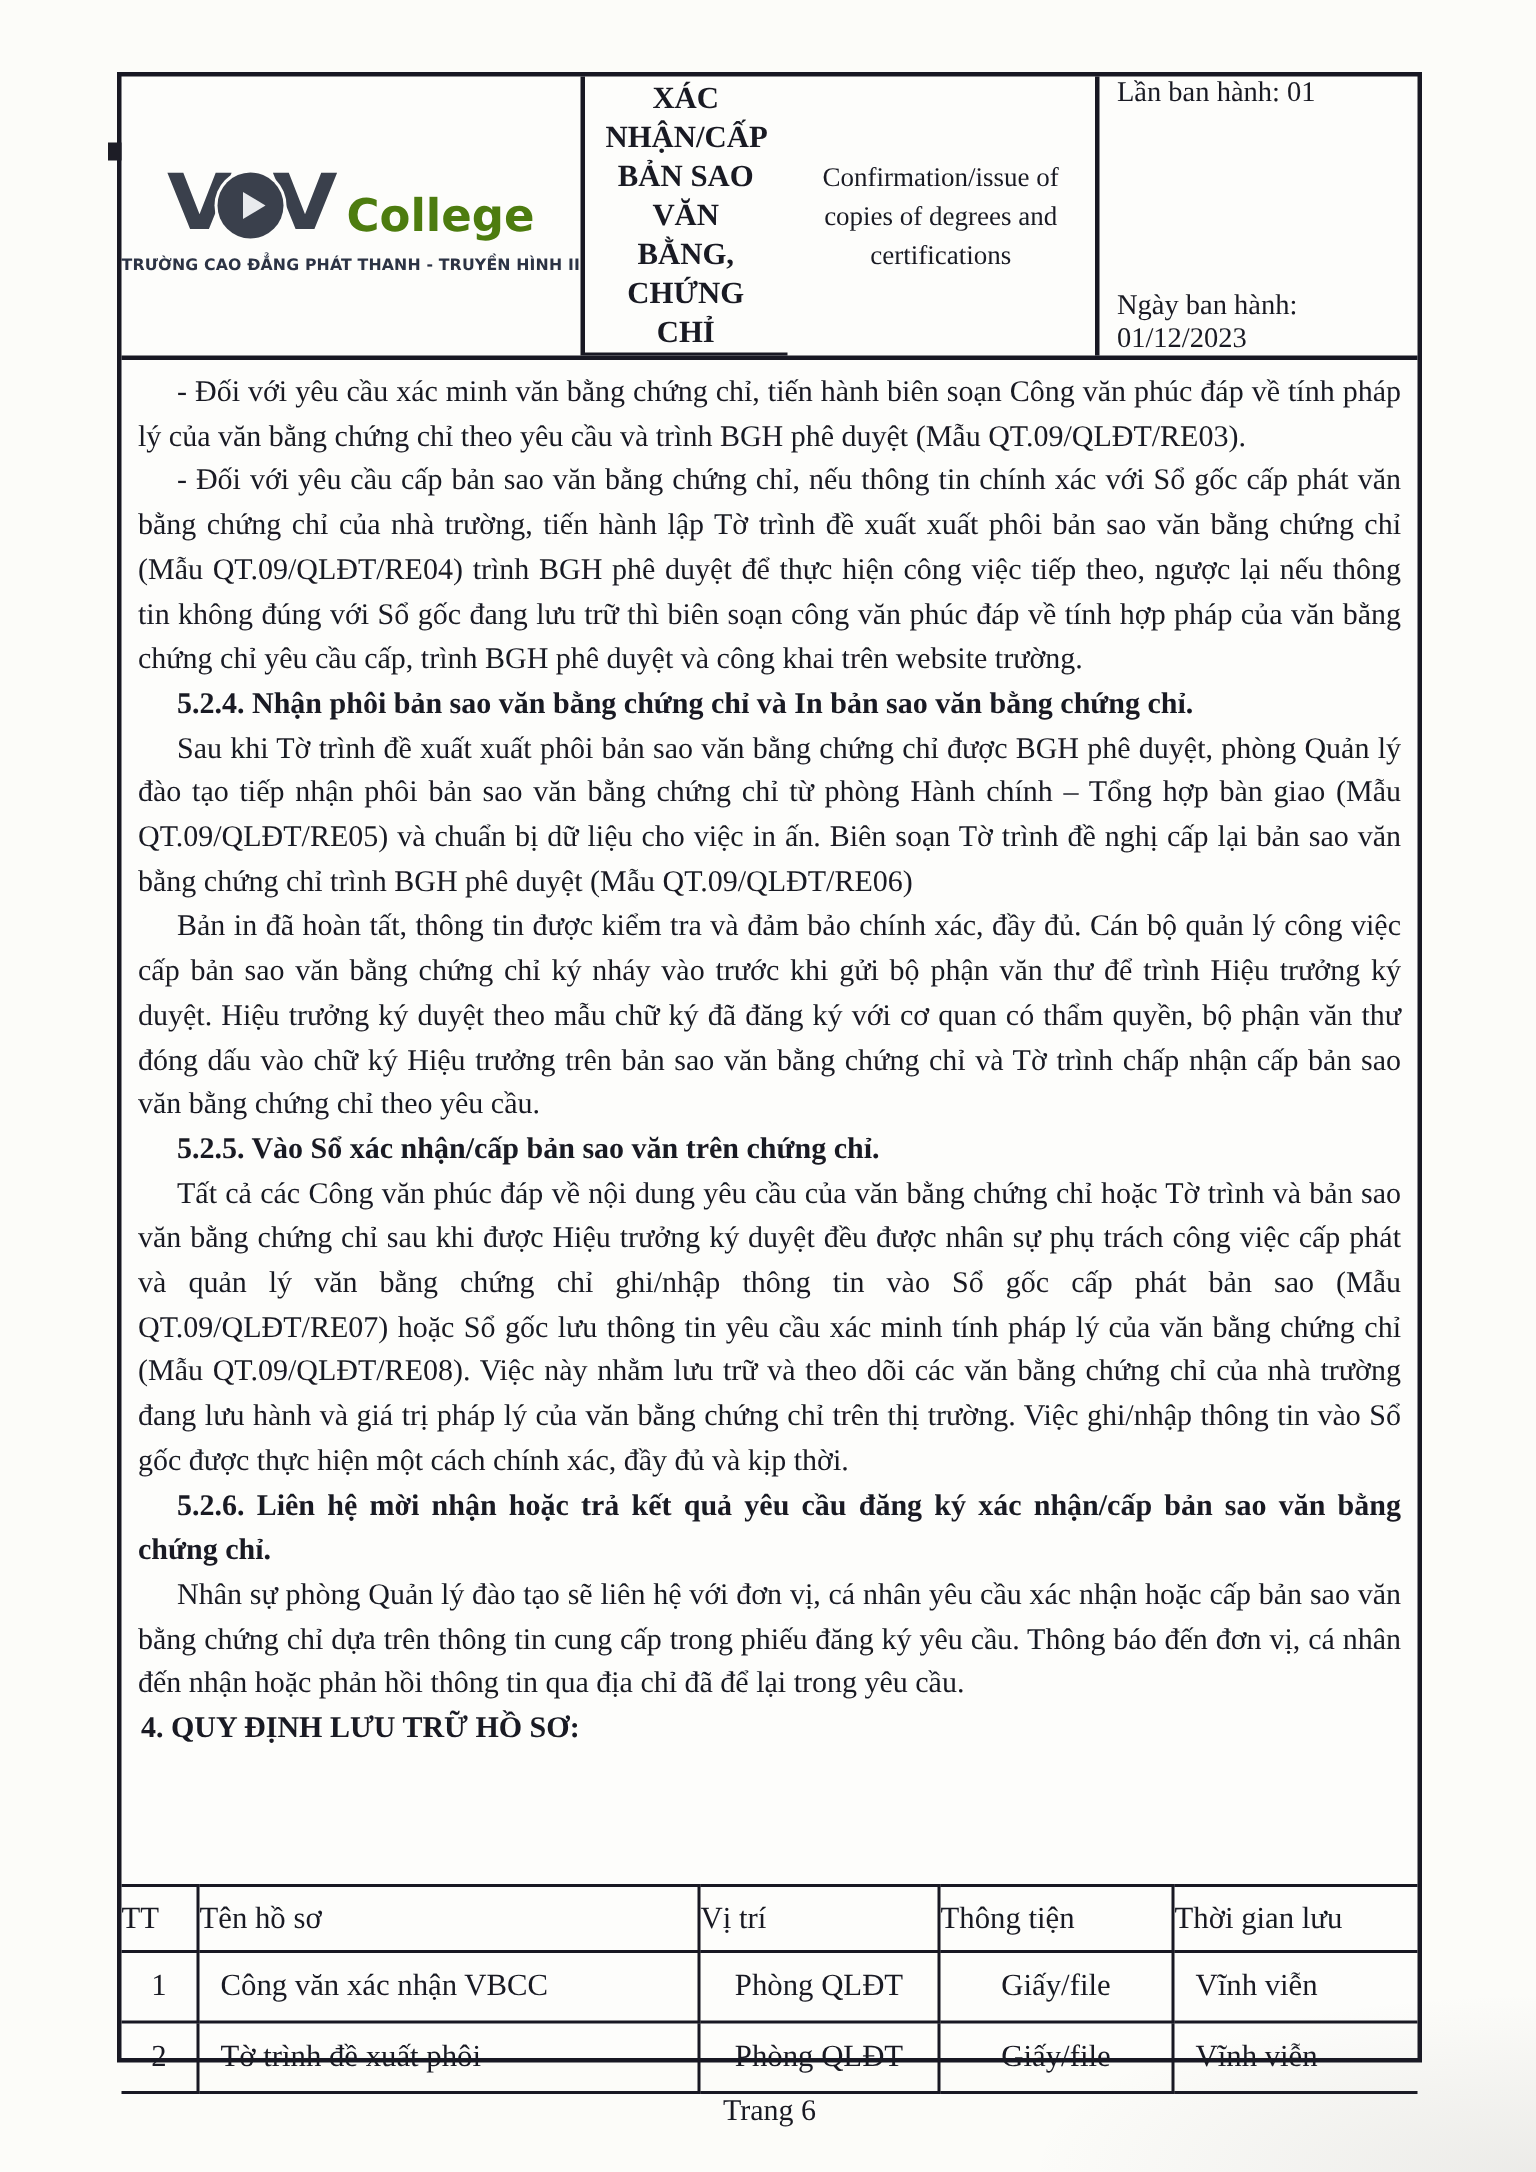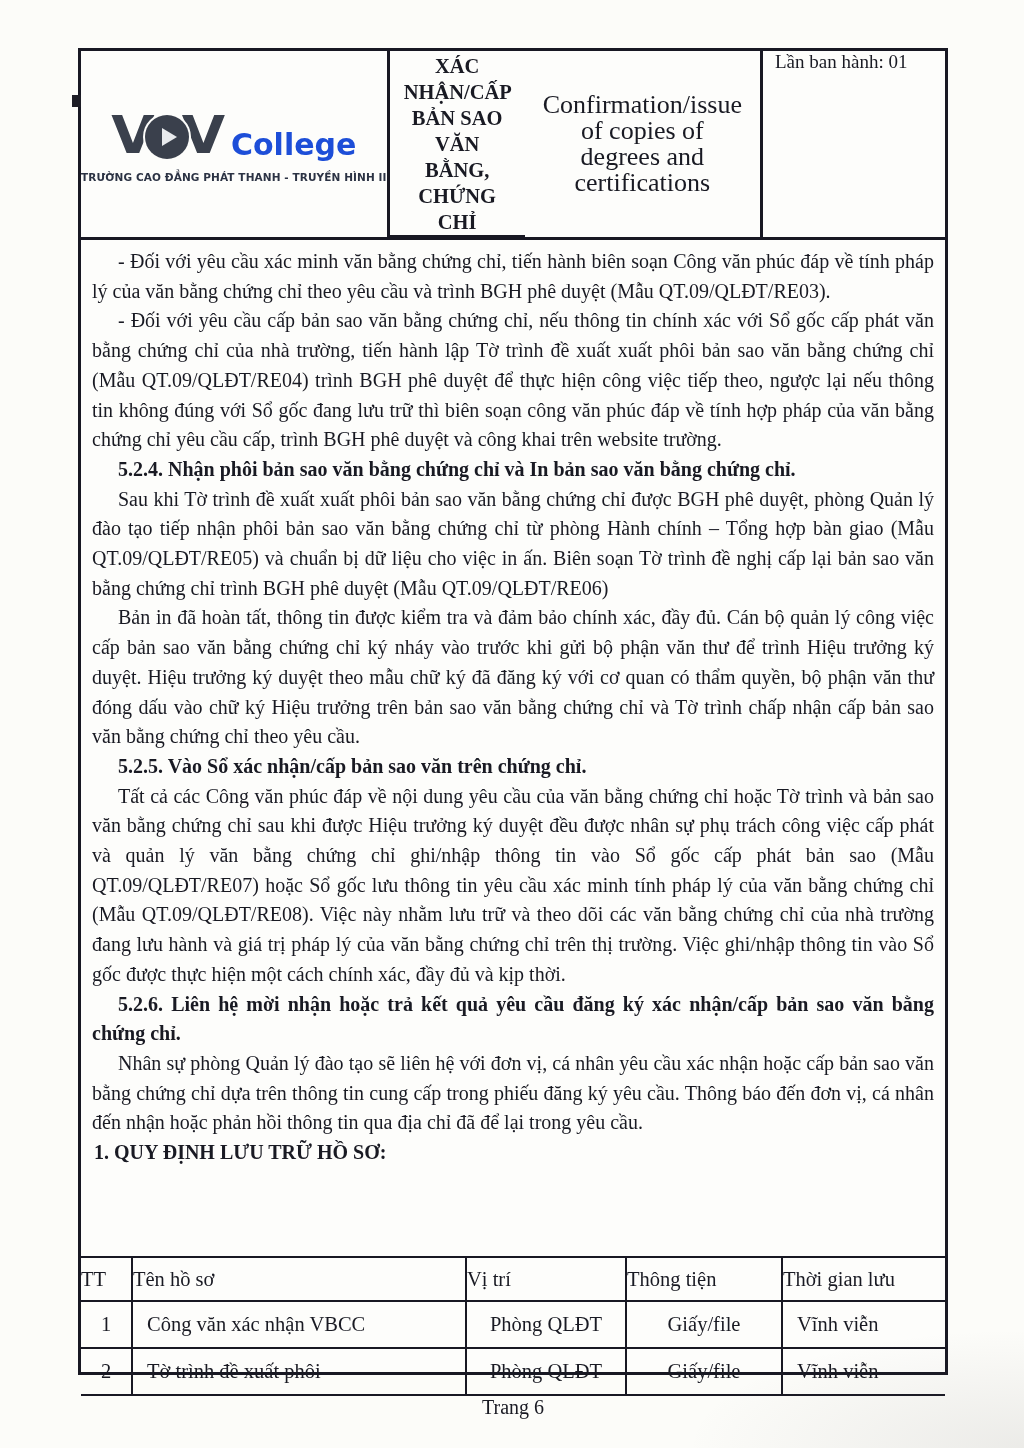--- a/index.html
+++ b/index.html
@@ -57,21 +57,21 @@
     box-shadow:0 0 0 2px #fdfdfb;
   }
   .logo-tri {
     width:0; height:0; margin-left:5px;
     border-left:15px solid #e8eaed;
     border-top:9px solid transparent;
     border-bottom:9px solid transparent;
   }
   .logo-college {
     font-family:"DejaVu Sans", sans-serif; font-weight:bold;
-    font-size:30px; color:#1d4ed8;
+    font-size:30px; color:#4d7c0f;
     margin-left:9px; align-self:flex-end; line-height:30px;
     position:relative; top:-4px;
   }
   .logo-tagline {
     font-family:"DejaVu Sans", sans-serif; font-weight:bold;
     font-size:10.5px; letter-spacing:0.1px; color:#2c3344;
     margin-top:7px; white-space:nowrap; text-align:center;
   }
   .title-cell {
     flex:0 0 340px;
@@ -79,21 +79,21 @@
     display:flex; flex-direction:row;
   }
   .title-vi {
     flex:0 0 61px; border-bottom:2px solid #181823;
     display:flex; align-items:center; justify-content:center;
     text-align:center; font-weight:bold;
     font-size:20.5px; line-height:26px; padding:2px 14px 0;
   }
   .title-en {
     flex:1; display:flex; align-items:center; justify-content:center;
-    text-align:center; font-size:26px; line-height:26px; padding:0 18px;
+    text-align:center; font-size:18px; line-height:26px; padding:0 18px;
   }
   .info-cell {
     flex:1;
     display:flex; flex-direction:column; justify-content:space-between;
     gap:9px; padding-left:12px;
     font-size:19px; line-height:22px;
   }
 
   
   .doc-body {
@@ -153,34 +153,35 @@
           <span class="logo-college">College</span>
         </div>
         <div class="logo-tagline">TRƯỜNG CAO ĐẲNG PHÁT THANH - TRUYỀN HÌNH II</div>
       </div>
       <div class="title-cell">
         <div class="title-vi">XÁC NHẬN/CẤP BẢN SAO VĂN BẰNG, CHỨNG CHỈ</div>
         <div class="title-en">Confirmation/issue of copies of degrees and certifications</div>
       </div>
       <div class="info-cell">
         <div>Lần ban hành: 01</div>
+        <div>Ngày ban hành: 01/12/2023</div>
       </div>
     </div>
 
     <div class="doc-body">
       <p class="para">- Đối với yêu cầu xác minh văn bằng chứng chỉ, tiến hành biên soạn Công văn phúc đáp về tính pháp lý của văn bằng chứng chỉ theo yêu cầu và trình BGH phê duyệt (Mẫu QT.09/QLĐT/RE03).</p>
       <p class="para">- Đối với yêu cầu cấp bản sao văn bằng chứng chỉ, nếu thông tin chính xác với Sổ gốc cấp phát văn bằng chứng chỉ của nhà trường, tiến hành lập Tờ trình đề xuất xuất phôi bản sao văn bằng chứng chỉ (Mẫu QT.09/QLĐT/RE04) trình BGH phê duyệt để thực hiện công việc tiếp theo, ngược lại nếu thông tin không đúng với Sổ gốc đang lưu trữ thì biên soạn công văn phúc đáp về tính hợp pháp của văn bằng chứng chỉ yêu cầu cấp, trình BGH phê duyệt và công khai trên website trường.</p>
       <p class="heading">5.2.4. Nhận phôi bản sao văn bằng chứng chỉ và In bản sao văn bằng chứng chỉ.</p>
       <p class="para">Sau khi Tờ trình đề xuất xuất phôi bản sao văn bằng chứng chỉ được BGH phê duyệt, phòng Quản lý đào tạo tiếp nhận phôi bản sao văn bằng chứng chỉ từ phòng Hành chính – Tổng hợp bàn giao (Mẫu QT.09/QLĐT/RE05) và chuẩn bị dữ liệu cho việc in ấn. Biên soạn Tờ trình đề nghị cấp lại bản sao văn bằng chứng chỉ trình BGH phê duyệt (Mẫu QT.09/QLĐT/RE06)</p>
       <p class="para">Bản in đã hoàn tất, thông tin được kiểm tra và đảm bảo chính xác, đầy đủ. Cán bộ quản lý công việc cấp bản sao văn bằng chứng chỉ ký nháy vào trước khi gửi bộ phận văn thư để trình Hiệu trưởng ký duyệt. Hiệu trưởng ký duyệt theo mẫu chữ ký đã đăng ký với cơ quan có thẩm quyền, bộ phận văn thư đóng dấu vào chữ ký Hiệu trưởng trên bản sao văn bằng chứng chỉ và Tờ trình chấp nhận cấp bản sao văn bằng chứng chỉ theo yêu cầu.</p>
       <p class="heading">5.2.5. Vào Sổ xác nhận/cấp bản sao văn trên chứng chỉ.</p>
       <p class="para">Tất cả các Công văn phúc đáp về nội dung yêu cầu của văn bằng chứng chỉ hoặc Tờ trình và bản sao văn bằng chứng chỉ sau khi được Hiệu trưởng ký duyệt đều được nhân sự phụ trách công việc cấp phát và quản lý văn bằng chứng chỉ ghi/nhập thông tin vào Sổ gốc cấp phát bản sao (Mẫu QT.09/QLĐT/RE07) hoặc Sổ gốc lưu thông tin yêu cầu xác minh tính pháp lý của văn bằng chứng chỉ (Mẫu QT.09/QLĐT/RE08). Việc này nhằm lưu trữ và theo dõi các văn bằng chứng chỉ của nhà trường đang lưu hành và giá trị pháp lý của văn bằng chứng chỉ trên thị trường. Việc ghi/nhập thông tin vào Sổ gốc được thực hiện một cách chính xác, đầy đủ và kịp thời.</p>
       <p class="heading">5.2.6. Liên hệ mời nhận hoặc trả kết quả yêu cầu đăng ký xác nhận/cấp bản sao văn bằng chứng chỉ.</p>
       <p class="para">Nhân sự phòng Quản lý đào tạo sẽ liên hệ với đơn vị, cá nhân yêu cầu xác nhận hoặc cấp bản sao văn bằng chứng chỉ dựa trên thông tin cung cấp trong phiếu đăng ký yêu cầu. Thông báo đến đơn vị, cá nhân đến nhận hoặc phản hồi thông tin qua địa chỉ đã để lại trong yêu cầu.</p>
-      <p class="heading major">1. QUY ĐỊNH LƯU TRỮ HỒ SƠ:</p>
+      <p class="heading major">4. QUY ĐỊNH LƯU TRỮ HỒ SƠ:</p>
     </div>
 
     <table class="storage-table">
       <colgroup>
         <col class="w-tt">
           <col class="w-name">
           <col class="w-loc">
           <col class="w-med">
           <col>
       </colgroup>

